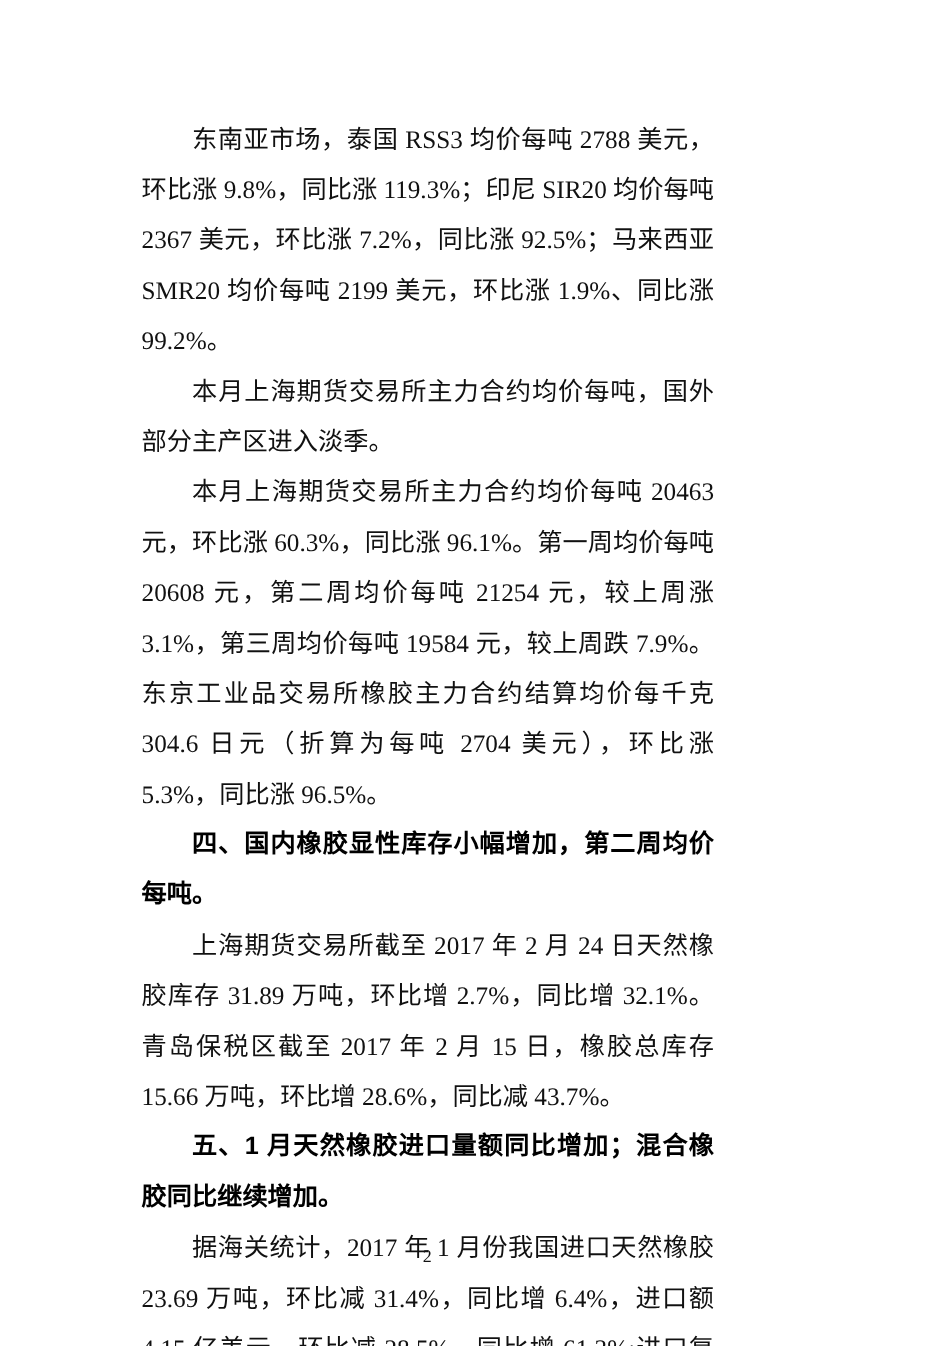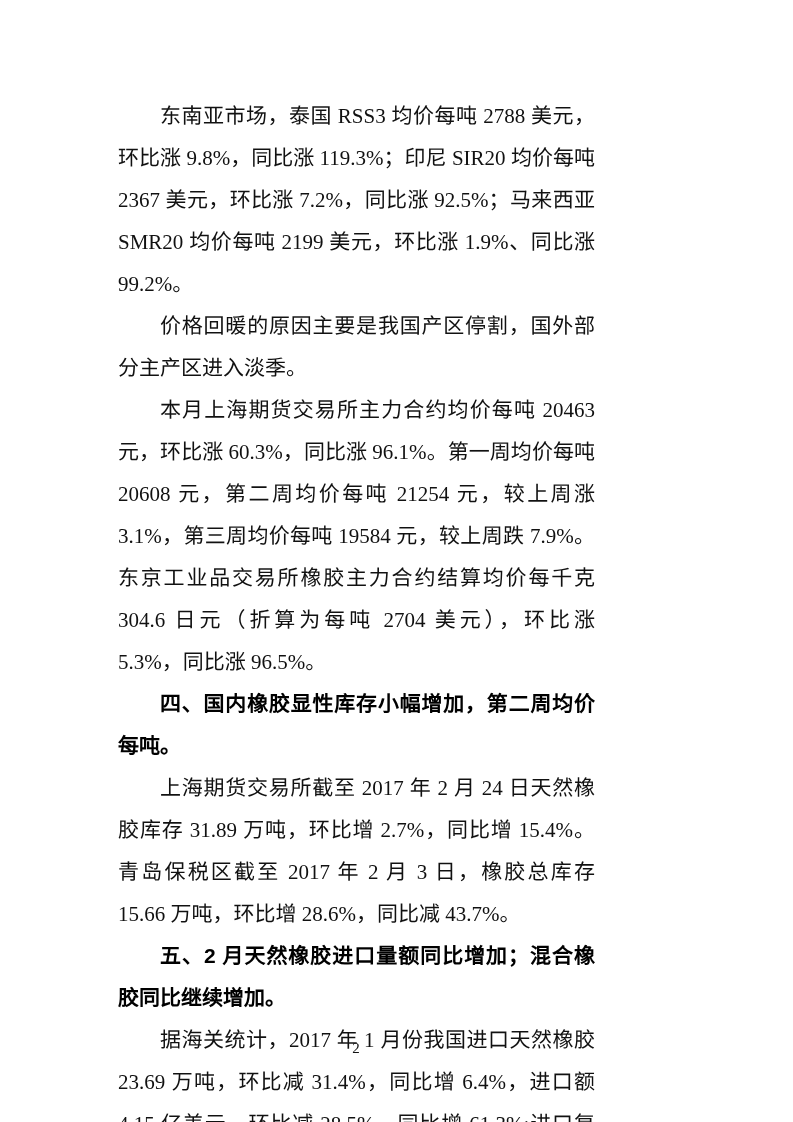--- a/index.html
+++ b/index.html
@@ -50,23 +50,23 @@
     color: #111111;
     font-family: "Liberation Serif", "DejaVu Serif", serif;
   }
 </style>
 </head>
 <body>
 
 <div class="page">
   <div class="content">
       <p class="body-text">东南亚市场，泰国 RSS3 均价每吨 2788 美元，环比涨 9.8%，同比涨 119.3%；印尼 SIR20 均价每吨 2367 美元，环比涨 7.2%，同比涨 92.5%；马来西亚 SMR20 均价每吨 2199 美元，环比涨 1.9%、同比涨 99.2%。</p>
-      <p class="body-text">价格回暖的原因主要是我国产区停割，国外部分主产区进入淡季。</p>
+      <p class="body-text">本月上海期货交易所主力合约均价每吨，国外部分主产区进入淡季。</p>
       <p class="body-text">本月上海期货交易所主力合约均价每吨 20463 元，环比涨 60.3%，同比涨 96.1%。第一周均价每吨 20608 元，第二周均价每吨 21254 元，较上周涨 3.1%，第三周均价每吨 19584 元，较上周跌 7.9%。东京工业品交易所橡胶主力合约结算均价每千克 304.6 日元（折算为每吨 2704 美元），环比涨 5.3%，同比涨 96.5%。</p>
       <p class="heading">四、国内橡胶显性库存小幅增加，第二周均价每吨。</p>
-      <p class="body-text">上海期货交易所截至 2017 年 2 月 24 日天然橡胶库存 31.89 万吨，环比增 2.7%，同比增 15.4%。青岛保税区截至 2017 年 2 月 3 日，橡胶总库存 15.66 万吨，环比增 28.6%，同比减 43.7%。</p>
-      <p class="heading">五、2 月天然橡胶进口量额同比增加；混合橡胶同比继续增加。</p>
+      <p class="body-text">上海期货交易所截至 2017 年 2 月 24 日天然橡胶库存 31.89 万吨，环比增 2.7%，同比增 32.1%。青岛保税区截至 2017 年 2 月 15 日，橡胶总库存 15.66 万吨，环比增 28.6%，同比减 43.7%。</p>
+      <p class="heading">五、1 月天然橡胶进口量额同比增加；混合橡胶同比继续增加。</p>
       <p class="body-text">据海关统计，2017 年 1 月份我国进口天然橡胶 23.69 万吨，环比减 31.4%，同比增 6.4%，进口额 4.15 亿美元，环比减 28.5%，同比增 61.3%;进口复合胶 0.98 万吨，环比减 4.1%，同比减 69.3%，进口额 0.31 亿美元，环比减 12.1%，同比减 47.3%；进口混合橡胶</p>
     </div>
   <div class="footer">
     <span class="page-num">2</span>
   </div>
 </div>
 
 </body></html>

